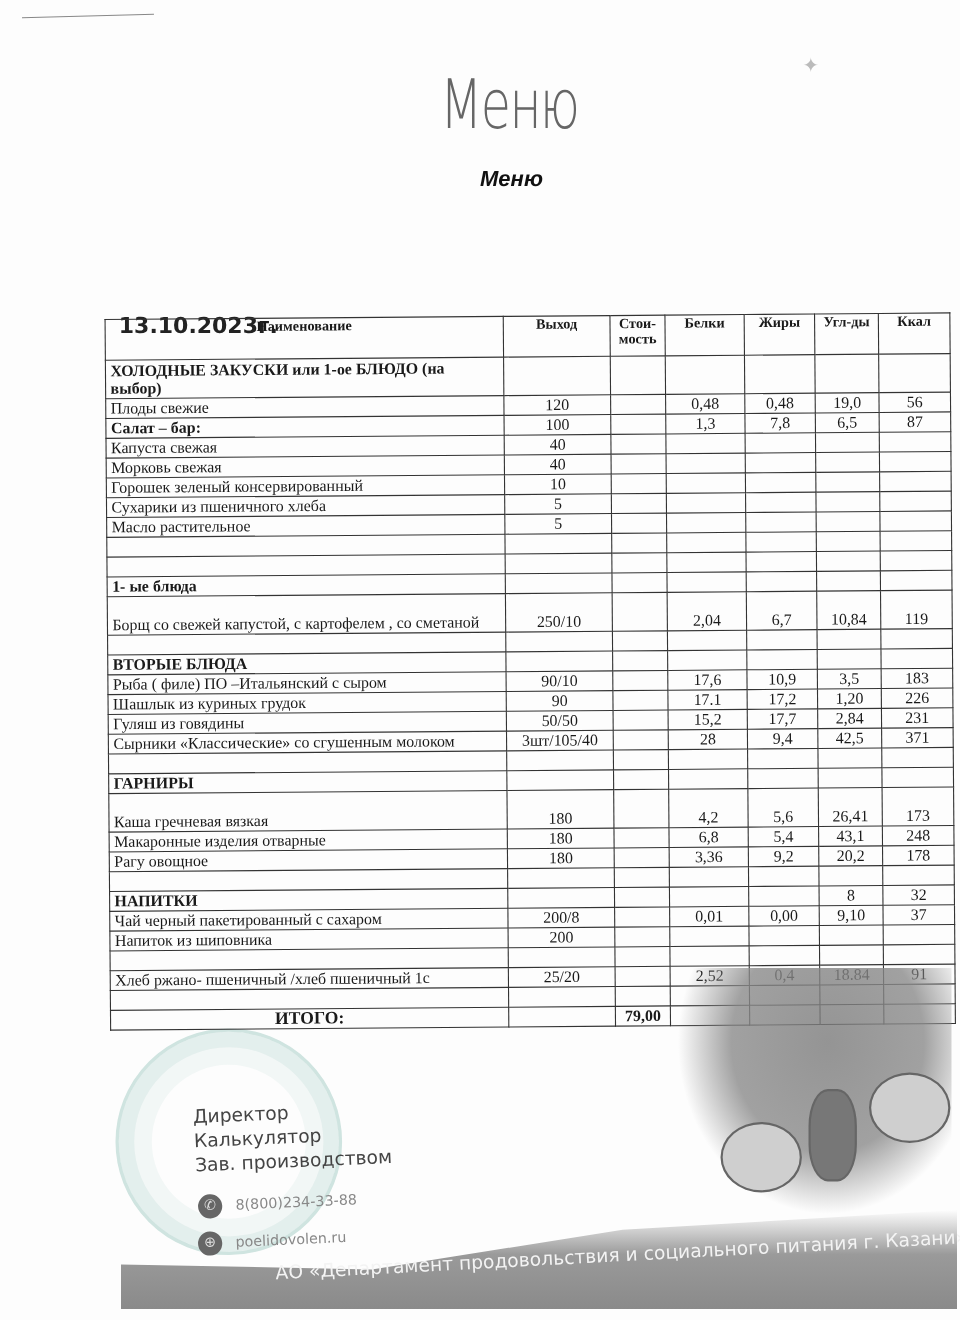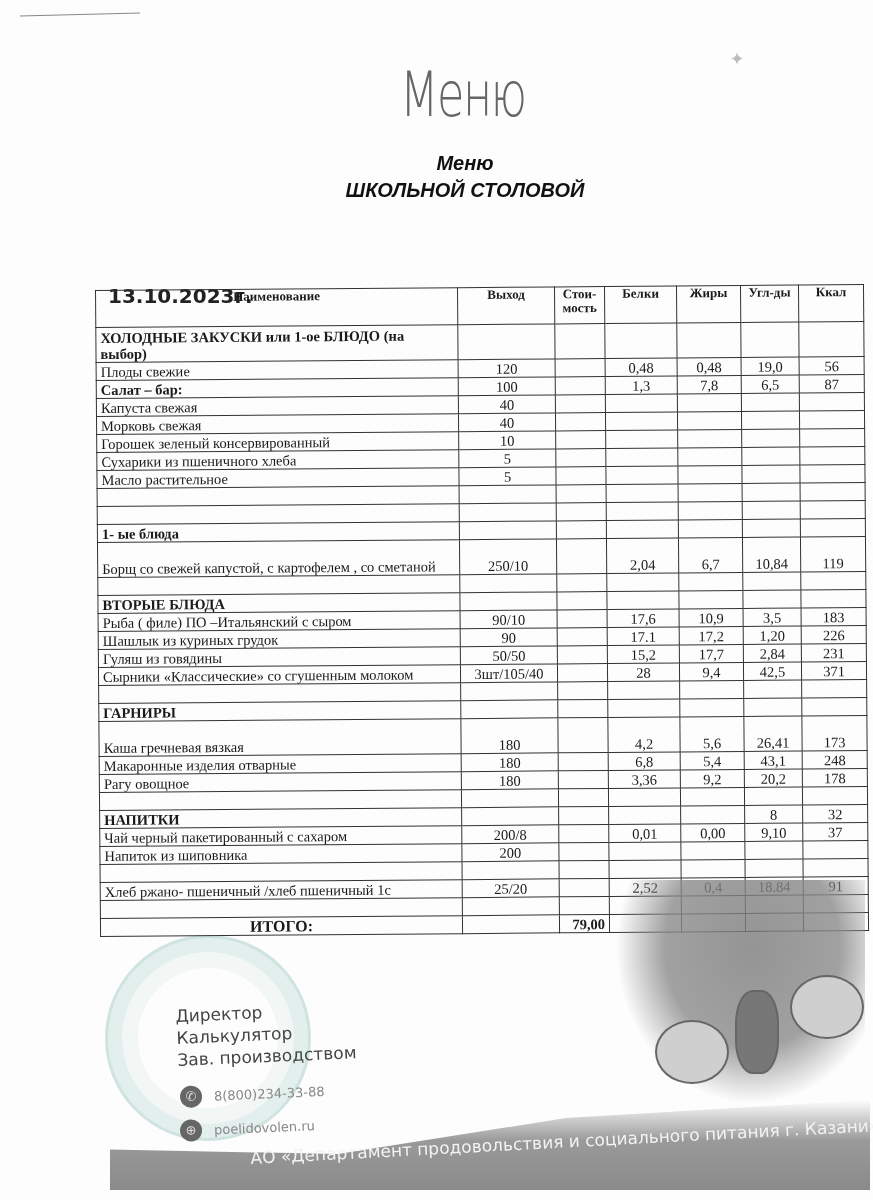--- a/index.html
+++ b/index.html
@@ -21,21 +21,21 @@
   table.menu { border-collapse: collapse; width: 768px; table-layout: fixed; font-size: 14.5px; }
   table.menu td, table.menu th { border: 1px solid #333; padding: 0 4px; height: 17px; line-height: 16px; vertical-align: bottom; }
   table.menu th { font-weight: bold; font-size: 13px; vertical-align: top; height: 36px; line-height: 14px; }
   th.name-h { vertical-align: bottom; padding-bottom: 3px; }
   td.num { text-align: center; }
   td.bold { font-weight: bold; }
   tr.tall td { height: 34px; }
   tr.section td.name { font-weight: bold; }
   td.indent { padding-left: 28px; }
   td.total-label { text-align: center; font-weight: bold; font-size: 16px; padding-left: 140px; height: 40px; }
-  td.total-val { font-weight: bold; text-align: right; vertical-align: middle; }
+  td.total-val { font-weight: bold; text-align: center; vertical-align: middle; }
 
   .stamp { position: absolute; left: 105px; top: 935px; width: 200px; height: 200px; border-radius: 50%;
     border: 3px solid rgba(120,180,170,.35); box-shadow: inset 0 0 0 14px rgba(120,180,170,.12), inset 0 0 0 30px rgba(120,180,170,.08); }
   .footer-bg { position: absolute; left: 110px; top: 1100px; width: 760px; height: 90px;
     background: linear-gradient(180deg, rgba(150,150,150,0) 0%, #9a9a9a 45%, #8a8a8a 100%);
     clip-path: polygon(0 55%, 30% 60%, 60% 20%, 100% 0, 100% 100%, 0 100%); }
   .illustration { position: absolute; left: 615px; top: 880px; width: 250px; height: 225px;
     background: radial-gradient(ellipse at 55% 30%, #7a7a7a 0%, #8a8a8a 45%, rgba(140,140,140,0) 70%); opacity: .8; }
   .mascot { position: absolute; border-radius: 50%; background: #cfcfcf; border: 2px solid #666; }
   .m1 { left: 655px; top: 1020px; width: 70px; height: 60px; }
@@ -51,21 +51,20 @@
 </head>
 <body>
 
 <div class="scan-line"></div>
 <div class="sparkle">✦</div>
 
 <div class="handwritten">Меню</div>
 
 <div class="title-block">
   <div>Меню</div>
-  <div>ШКОЛЬНОЙ СТОЛОВОЙ</div>
 </div>
 
 <div class="date">13.10.2023г.</div>
 
 <div class="stamp"></div>
 
 <div class="menu-table-wrap">
   <table class="menu">
     <colgroup>
       <col style="width:362px">

